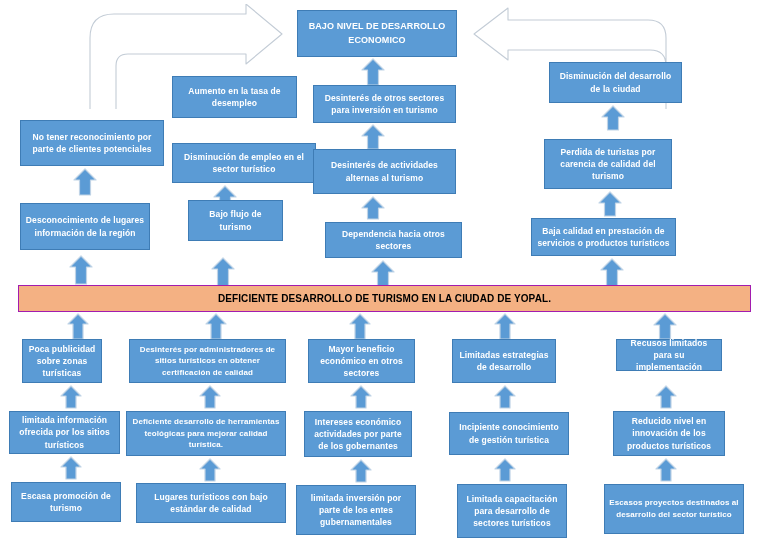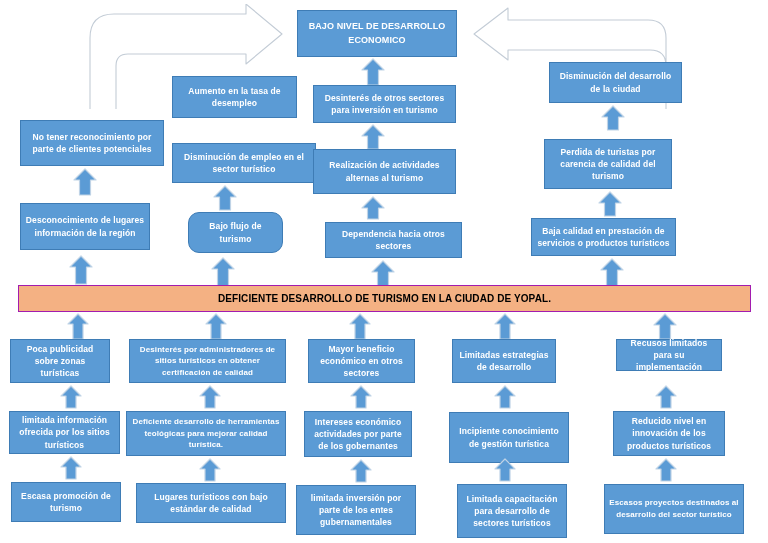--- a/index.html
+++ b/index.html
@@ -90,34 +90,34 @@
       </svg>
   </div>
 
   <div class="node" style="left:172px;top:76px;width:125px;height:42px;">Aumento en la tasa de desempleo</div>
   <div class="node" style="left:172px;top:143px;width:144px;height:40px;">Disminución de empleo en el sector turístico</div>
   <div class="uparrow" style="left:213px;top:185px;">
     <svg width="24" height="26" viewBox="0 0 24 26">
         <path d="M12 1 L23 12 L17.5 12 L17.5 25 L6.5 25 L6.5 12 L1 12 Z" fill="#5B9BD5" stroke="#BFD3E6" stroke-width="1.2" stroke-linejoin="round"></path>
       </svg>
   </div>
-  <div class="node" style="left:188px;top:212px;width:95px;height:41px;border-radius:11px;">Bajo flujo de turismo</div>
+  <div class="node" style="left:188px;top:200px;width:95px;height:41px;">Bajo flujo de turismo</div>
   <div class="uparrow" style="left:211px;top:257px;">
     <svg width="24" height="30" viewBox="0 0 24 30">
         <path d="M12 1 L23 12 L17.5 12 L17.5 29 L6.5 29 L6.5 12 L1 12 Z" fill="#5B9BD5" stroke="#BFD3E6" stroke-width="1.2" stroke-linejoin="round"></path>
       </svg>
   </div>
 
   <div class="node" style="left:313px;top:85px;width:143px;height:38px;">Desinterés de otros sectores para inversión en turismo</div>
   <div class="uparrow" style="left:361px;top:124px;">
     <svg width="24" height="26" viewBox="0 0 24 26">
         <path d="M12 1 L23 12 L17.5 12 L17.5 25 L6.5 25 L6.5 12 L1 12 Z" fill="#5B9BD5" stroke="#BFD3E6" stroke-width="1.2" stroke-linejoin="round"></path>
       </svg>
   </div>
-  <div class="node" style="left:313px;top:149px;width:143px;height:45px;">Realización de actividades alternas al turismo</div>
+  <div class="node" style="left:313px;top:149px;width:143px;height:45px;">Desinterés de actividades alternas al turismo</div>
   <div class="uparrow" style="left:361px;top:196px;">
     <svg width="24" height="24" viewBox="0 0 24 24">
         <path d="M12 1 L23 12 L17.5 12 L17.5 23 L6.5 23 L6.5 12 L1 12 Z" fill="#5B9BD5" stroke="#BFD3E6" stroke-width="1.2" stroke-linejoin="round"></path>
       </svg>
   </div>
   <div class="node" style="left:325px;top:222px;width:137px;height:36px;">Dependencia hacia otros sectores</div>
   <div class="uparrow" style="left:371px;top:260px;">
     <svg width="24" height="27" viewBox="0 0 24 27">
         <path d="M12 1 L23 12 L17.5 12 L17.5 26 L6.5 26 L6.5 12 L1 12 Z" fill="#5B9BD5" stroke="#BFD3E6" stroke-width="1.2" stroke-linejoin="round"></path>
       </svg>
@@ -163,21 +163,21 @@
     <svg width="22" height="27" viewBox="0 0 22 27">
         <path d="M11 1 L21 11 L16 11 L16 26 L6 26 L6 11 L1 11 Z" fill="#5B9BD5" stroke="#BFD3E6" stroke-width="1.2" stroke-linejoin="round"></path>
       </svg>
   </div>
   <div class="uparrow" style="left:653px;top:313px;">
     <svg width="24" height="27" viewBox="0 0 24 27">
         <path d="M12 1 L23 12 L17.5 12 L17.5 26 L6.5 26 L6.5 12 L1 12 Z" fill="#5B9BD5" stroke="#BFD3E6" stroke-width="1.2" stroke-linejoin="round"></path>
       </svg>
   </div>
 
-  <div class="node" style="left:10px;top:339px;width:100px;height:44px;">Poca publicidad sobre zonas turísticas</div>
+  <div class="node" style="left:22px;top:339px;width:80px;height:44px;">Poca publicidad sobre zonas turísticas</div>
   <div class="uparrow" style="left:60px;top:385px;">
     <svg width="22" height="24" viewBox="0 0 22 24">
         <path d="M11 1 L21 11 L16 11 L16 23 L6 23 L6 11 L1 11 Z" fill="#5B9BD5" stroke="#BFD3E6" stroke-width="1.2" stroke-linejoin="round"></path>
       </svg>
   </div>
   <div class="node" style="left:9px;top:411px;width:111px;height:43px;">limitada información ofrecida por los sitios turísticos</div>
   <div class="uparrow" style="left:60px;top:456px;">
     <svg width="22" height="24" viewBox="0 0 22 24">
         <path d="M11 1 L21 11 L16 11 L16 23 L6 23 L6 11 L1 11 Z" fill="#5B9BD5" stroke="#BFD3E6" stroke-width="1.2" stroke-linejoin="round"></path>
       </svg>
@@ -211,21 +211,21 @@
       </svg>
   </div>
   <div class="node" style="left:296px;top:485px;width:120px;height:50px;">limitada inversión por parte de los entes gubernamentales</div>
 
   <div class="node" style="left:452px;top:339px;width:104px;height:44px;">Limitadas estrategias de desarrollo</div>
   <div class="uparrow" style="left:494px;top:385px;">
     <svg width="22" height="24" viewBox="0 0 22 24">
         <path d="M11 1 L21 11 L16 11 L16 23 L6 23 L6 11 L1 11 Z" fill="#5B9BD5" stroke="#BFD3E6" stroke-width="1.2" stroke-linejoin="round"></path>
       </svg>
   </div>
-  <div class="node" style="left:449px;top:412px;width:120px;height:51px;">Incipiente conocimiento de gestión turística</div>
+  <div class="node" style="left:449px;top:412px;width:120px;height:43px;">Incipiente conocimiento de gestión turística</div>
   <div class="uparrow" style="left:494px;top:458px;">
     <svg width="22" height="24" viewBox="0 0 22 24">
         <path d="M11 1 L21 11 L16 11 L16 23 L6 23 L6 11 L1 11 Z" fill="#5B9BD5" stroke="#BFD3E6" stroke-width="1.2" stroke-linejoin="round"></path>
       </svg>
   </div>
   <div class="node" style="left:457px;top:484px;width:110px;height:54px;">Limitada capacitación para desarrollo de sectores turísticos</div>
 
   <div class="node" style="left:616px;top:339px;width:106px;height:32px;">Recusos limitados para su implementación</div>
   <div class="uparrow" style="left:655px;top:385px;">
     <svg width="22" height="24" viewBox="0 0 22 24">

